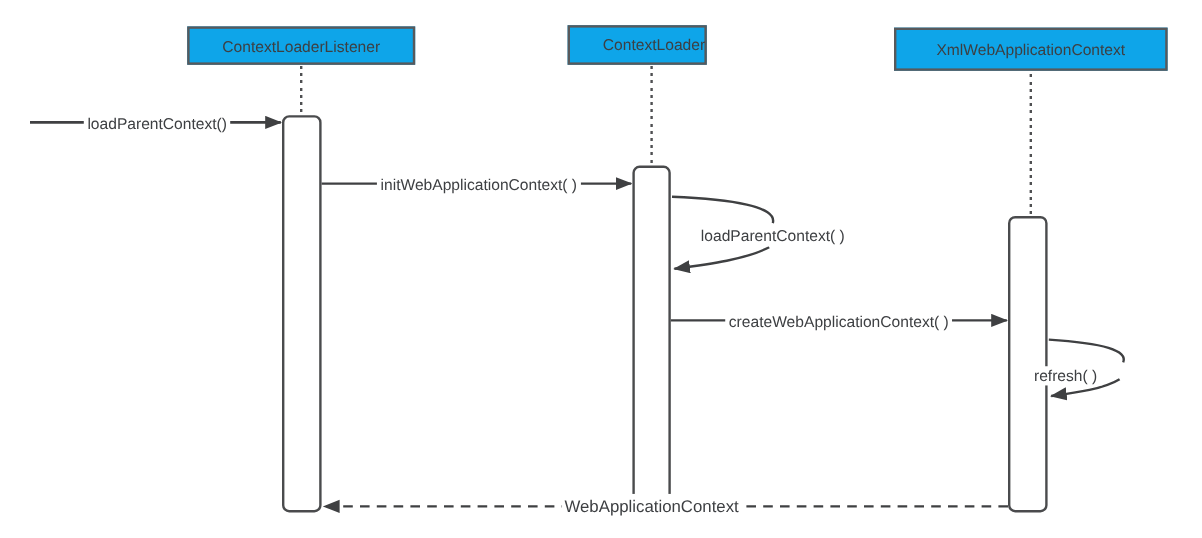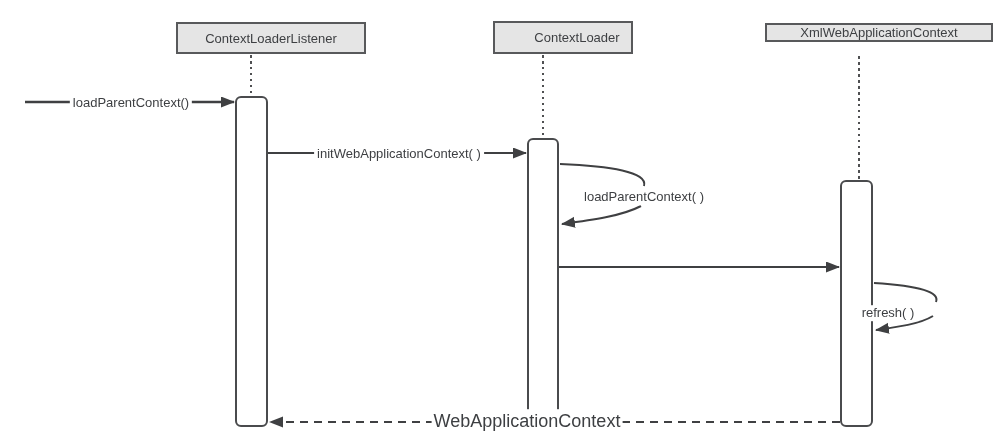--- a/index.html
+++ b/index.html
@@ -13,33 +13,32 @@
     width: 1002px;
     height: 448px;
     background: #ffffff;
     overflow: hidden;
   }
   
   .p-box {
     position: absolute;
     box-sizing: border-box;
     border: 2px solid #58595b;
-    background: #e5e5e5;
+    background: #0ea5e9;
     color: #3d3f42;
     font-size: 13px;
     display: flex;
     align-items: center;
     justify-content: center;
     white-space: nowrap;
     z-index: 2;
-    margin-left: 20px;
   }
   #box-listener { left: 156px; top: 22px; width: 190px; height: 32px; }
-  #box-loader   { left: 473px; top: 21px; width: 140px; height: 33px; padding-left: 28px; }
-  #box-xmlctx   { left: 745px; top: 23px; width: 228px; height: 19px; }
+  #box-loader   { left: 473px; top: 21px; width: 116px; height: 33px; padding-left: 28px; }
+  #box-xmlctx   { left: 745px; top: 23px; width: 228px; height: 36px; }
 
   
   .lifeline {
     position: absolute;
     width: 2px;
     background-image: repeating-linear-gradient(to bottom, #4f5052 0px, #4f5052 2.5px, transparent 2.5px, transparent 6px);
     z-index: 1;
   }
   #life-listener { left: 250px; top: 55px; height: 41px; }
   #life-loader   { left: 542px; top: 55px; height: 83px; }
@@ -79,22 +78,22 @@
     padding: 0 3px;
     z-index: 5;
     line-height: 1.2;
   }
   #lbl-context-initialized { left: 131px; top: 103px; }
   #lbl-init-web-app-ctx    { left: 399px; top: 154px; }
   #lbl-load-parent-ctx     { left: 644px; top: 197px; padding: 0 5px; }
   #lbl-create-web-app-ctx  { left: 699px; top: 268px; }
   #lbl-refresh             { left: 888px; top: 313px; padding: 0 4px; }
   #lbl-return-web-app-ctx  {
-    left: 527px; top: 422px;
-    font-size: 18px;
+    left: 543px; top: 422px;
+    font-size: 14px;
     padding: 2px 2px;
   }
 </style>
 </head>
 <body>
 
 <div id="stage">
 
   <div class="p-box" id="box-listener">
     <span>ContextLoaderListener</span>
@@ -132,16 +131,17 @@
 
     <path d="M874,283 C920,286 940,292 936,302" stroke="#3f4042" stroke-width="2" fill="none"></path>
     <path d="M933,316 C920,324 898,327 876,330" stroke="#3f4042" stroke-width="2" fill="none" marker-end="url(#arrowhead)"></path>
 
     <path d="M840,422 L270,422" stroke="#3f4042" stroke-width="2" stroke-dasharray="8 6" fill="none" marker-end="url(#arrowhead)"></path>
   </svg>
 
   <div class="msg-label" id="lbl-context-initialized">loadParentContext()</div>
   <div class="msg-label" id="lbl-init-web-app-ctx">initWebApplicationContext( )</div>
   <div class="msg-label" id="lbl-load-parent-ctx">loadParentContext( )</div>
+  <div class="msg-label" id="lbl-create-web-app-ctx">createWebApplicationContext( )</div>
   <div class="msg-label" id="lbl-refresh">refresh( )</div>
   <div class="msg-label" id="lbl-return-web-app-ctx">WebApplicationContext</div>
 
 </div>
 
 </body></html>

